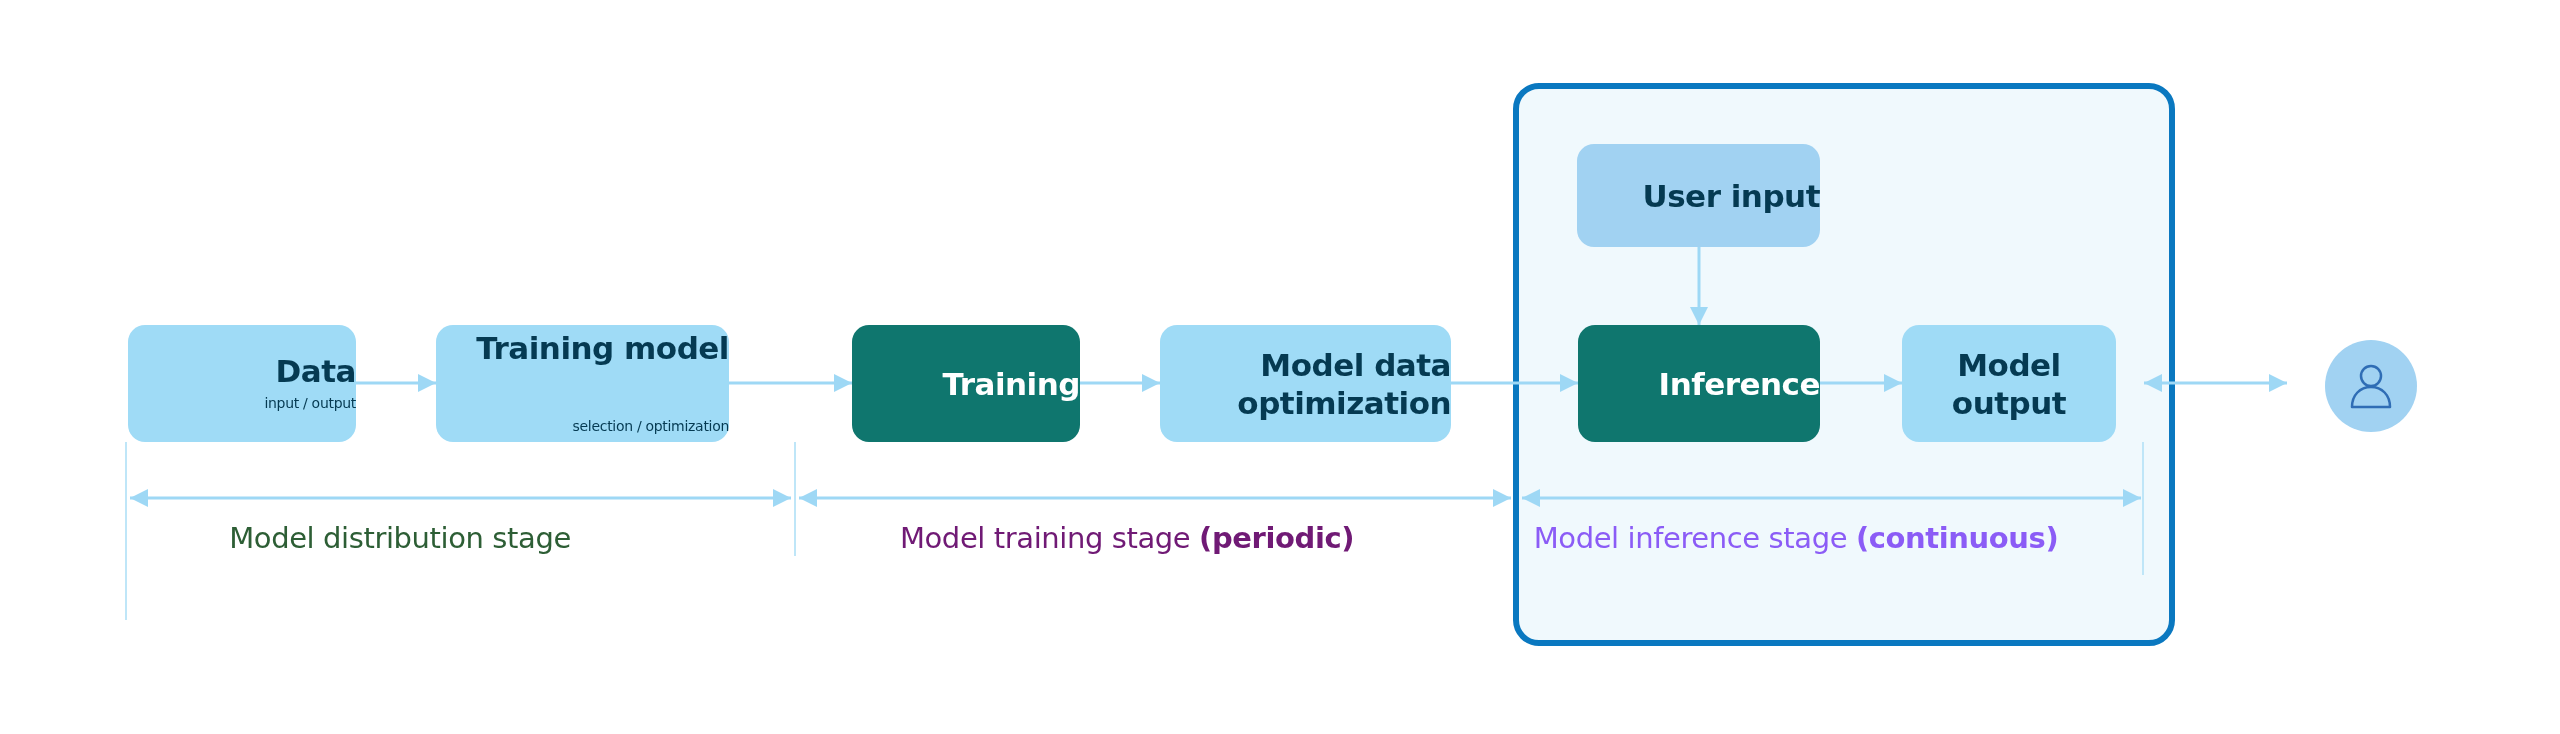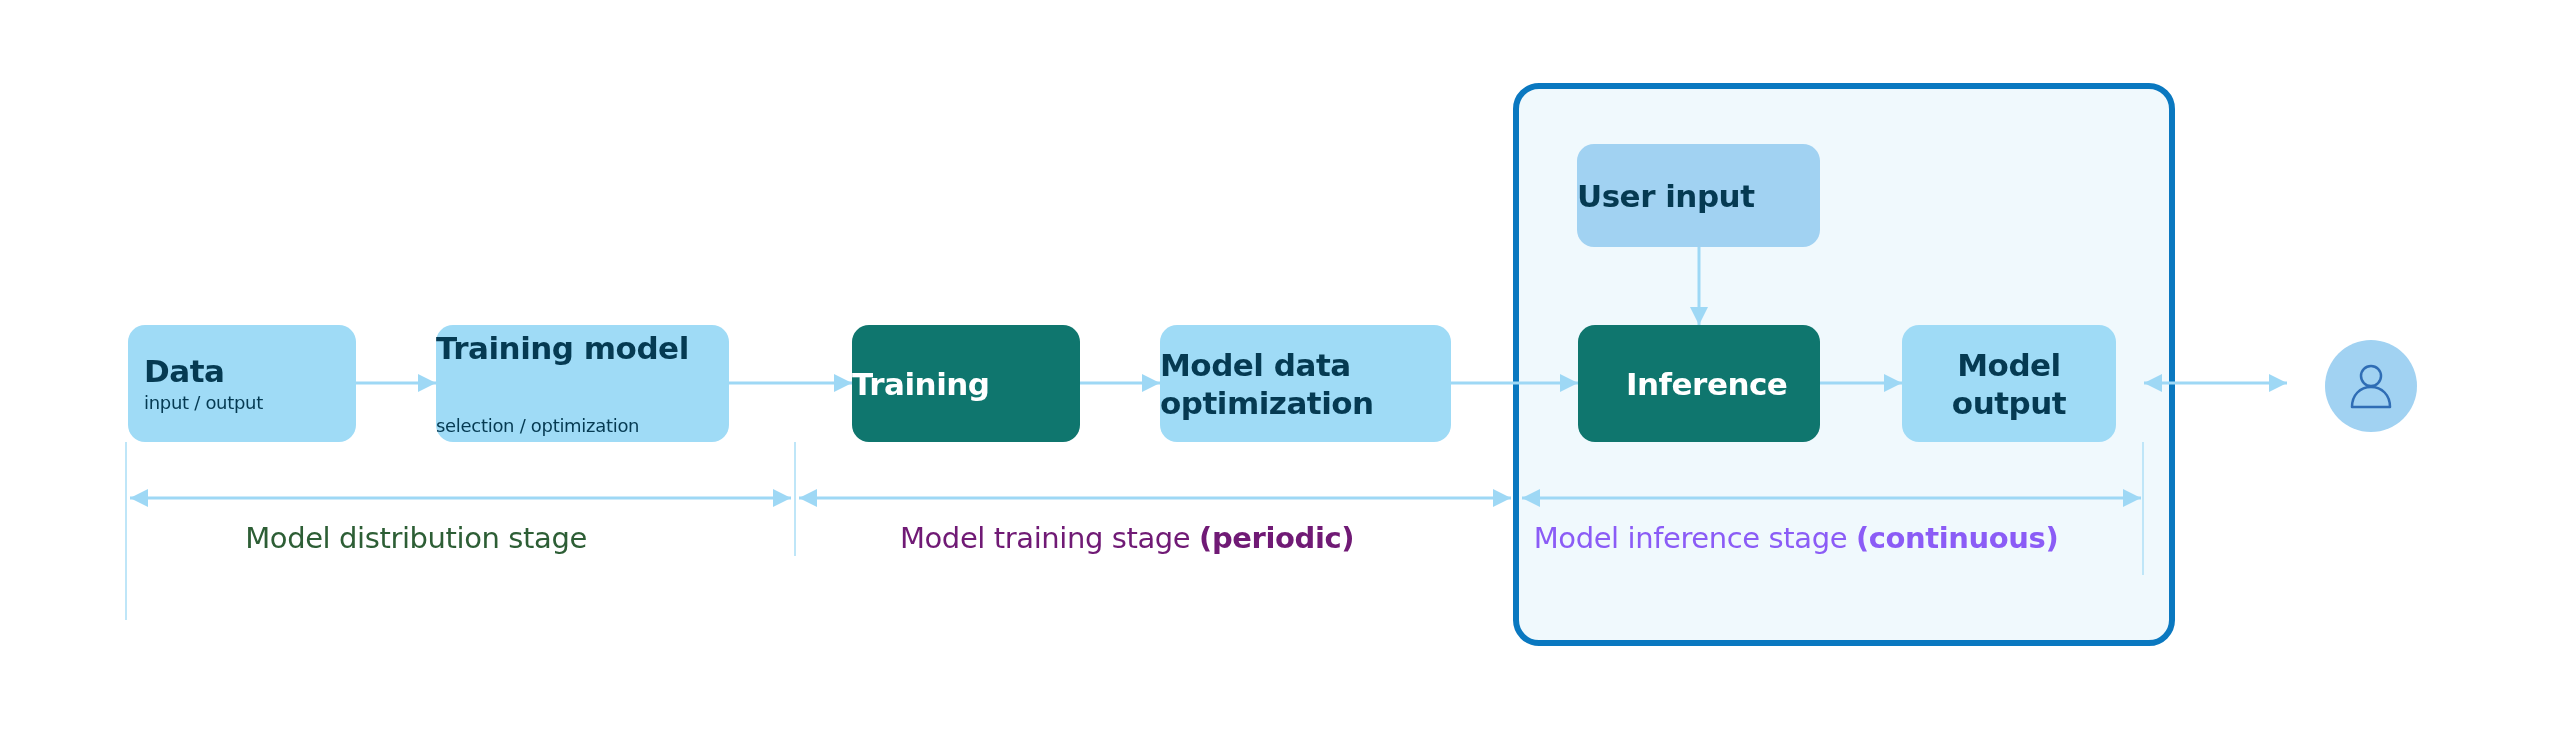--- a/index.html
+++ b/index.html
@@ -1,26 +1,26 @@
 <!DOCTYPE html>
 <html><head>
 <meta charset="utf-8">
 <style>
   html, body { margin: 0; padding: 0; background: #ffffff; }
   body { width: 2560px; height: 734px; position: relative; overflow: hidden;
          font-family: "DejaVu Sans", "Liberation Sans", sans-serif; }
   .frame { position: absolute; left: 1513px; top: 83px; width: 650px; height: 551px;
            border: 6px solid #0a78c0; border-radius: 26px; background: #f0f9fd; box-sizing: content-box; }
   .box { position: absolute; border-radius: 17px; display: flex; flex-direction: column;
-         align-items: flex-start; justify-content: center; text-align: center; box-sizing: border-box; }
+         align-items: flex-end; justify-content: center; text-align: center; box-sizing: border-box; }
   .light { background: #9fdbf6; color: #053a52; }
   .light2 { background: #a1d2f2; color: #053a52; }
   .dark { background: #0f766e; color: #ffffff; }
   .title { font-weight: bold; font-size: 31px; line-height: 38px; letter-spacing: -0.5px; }
-  .sub { font-size: 18px; line-height: 26px; letter-spacing: -0.3px; }
+  .sub { font-size: 14px; line-height: 26px; letter-spacing: -0.3px; }
   svg.overlay { position: absolute; left: 0; top: 0; }
   .stage-label { position: absolute; top: 520px; font-size: 29px; line-height: 36px; white-space: nowrap;
                  letter-spacing: -0.4px; transform: translateX(-50%); }
   .stage-label b { font-weight: bold; }
   .avatar { position: absolute; left: 2325px; top: 340px; width: 92px; height: 92px; border-radius: 50%;
             background: #a1d2f2; display: flex; align-items: center; justify-content: center; }
 </style>
 </head>
 <body>
 
@@ -81,21 +81,21 @@
   <div class="title">Model output</div>
 </div>
 
 <div class="avatar">
   <svg width="44" height="48" viewBox="0 0 44 48">
     <circle cx="22" cy="14" r="10" fill="none" stroke="#2f6db5" stroke-width="2.5"></circle>
     <path d="M3,45 C3,33 11,25 22,25 C33,25 41,33 41,45 Z" fill="none" stroke="#2f6db5" stroke-width="2.5" stroke-linejoin="round"></path>
   </svg>
 </div>
 
-<div class="stage-label" style="left:400px; color:#2d5e35;margin-left:16px;">
+<div class="stage-label" style="left:400px; color:#2d5e35;">
   <span>Model distribution stage</span>
 </div>
 
 <div class="stage-label" style="left:1127px; color:#701a75;">
   <span>Model training stage</span>
   <b>(periodic)</b>
 </div>
 
 <div class="stage-label" style="left:1796px; color:#8b5cf6;">
   <span>Model inference stage</span>

